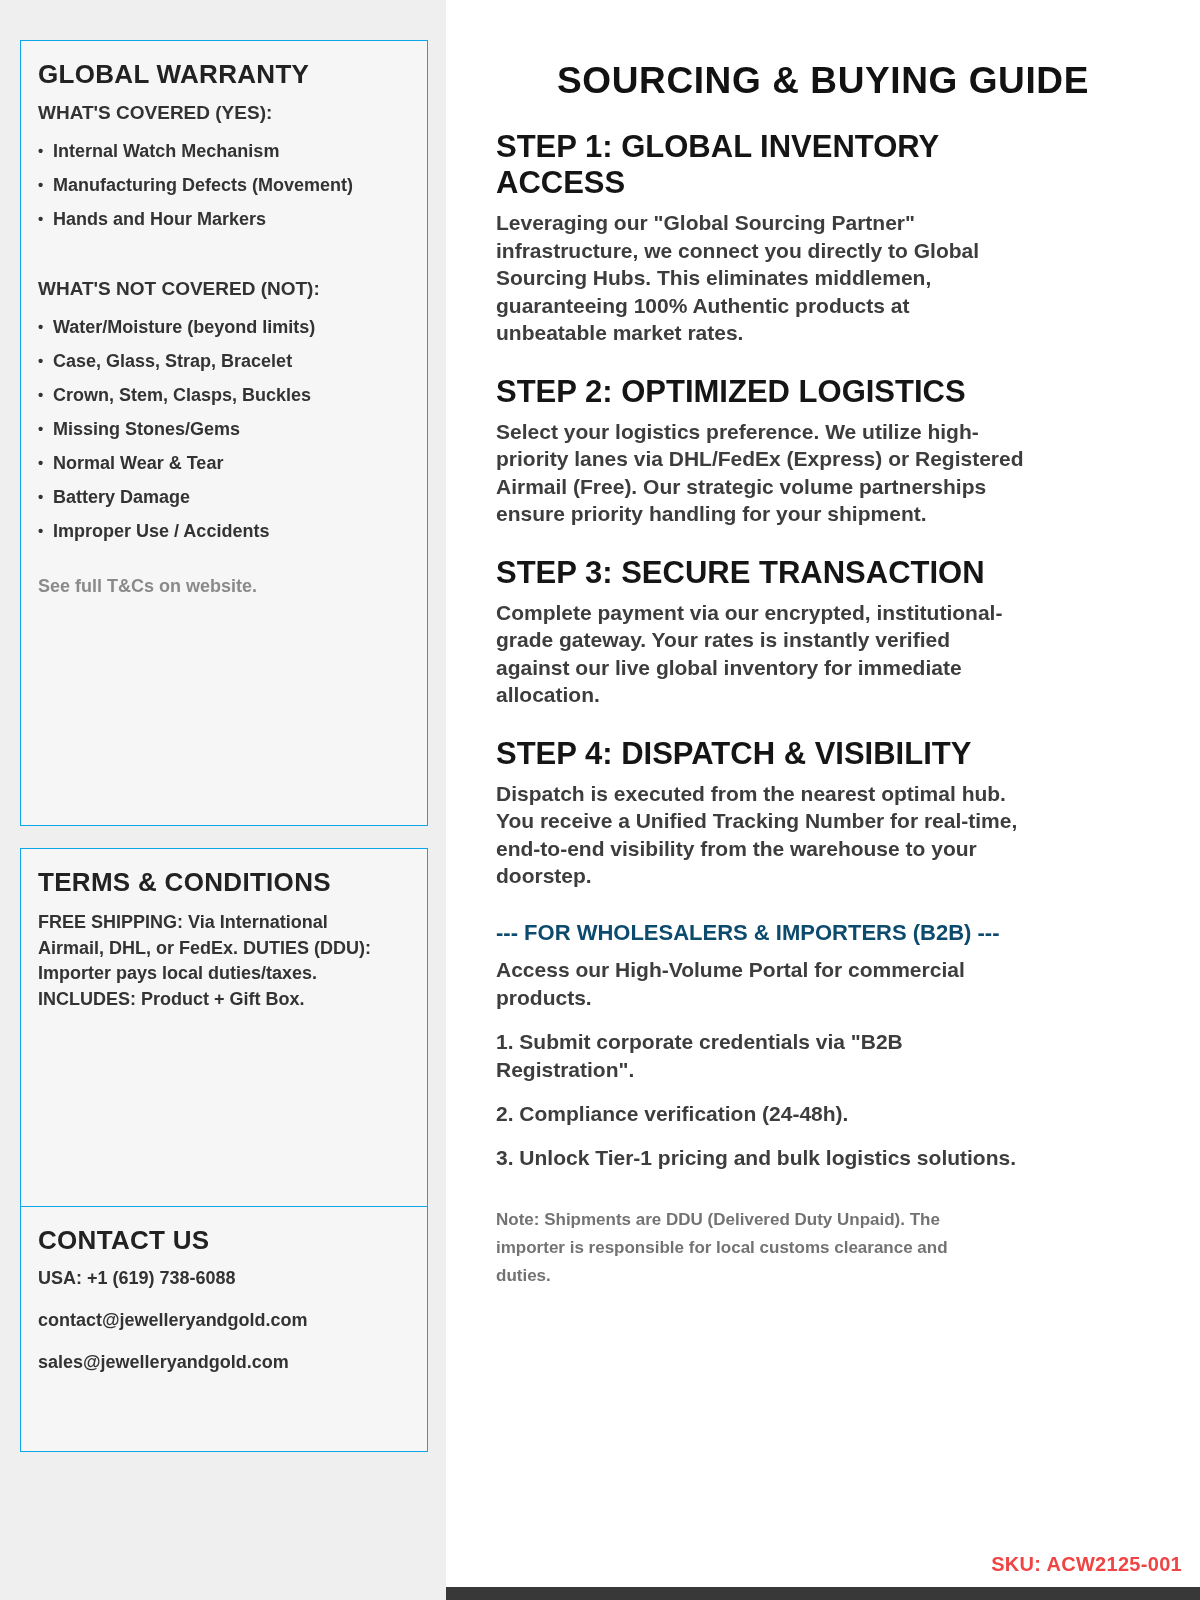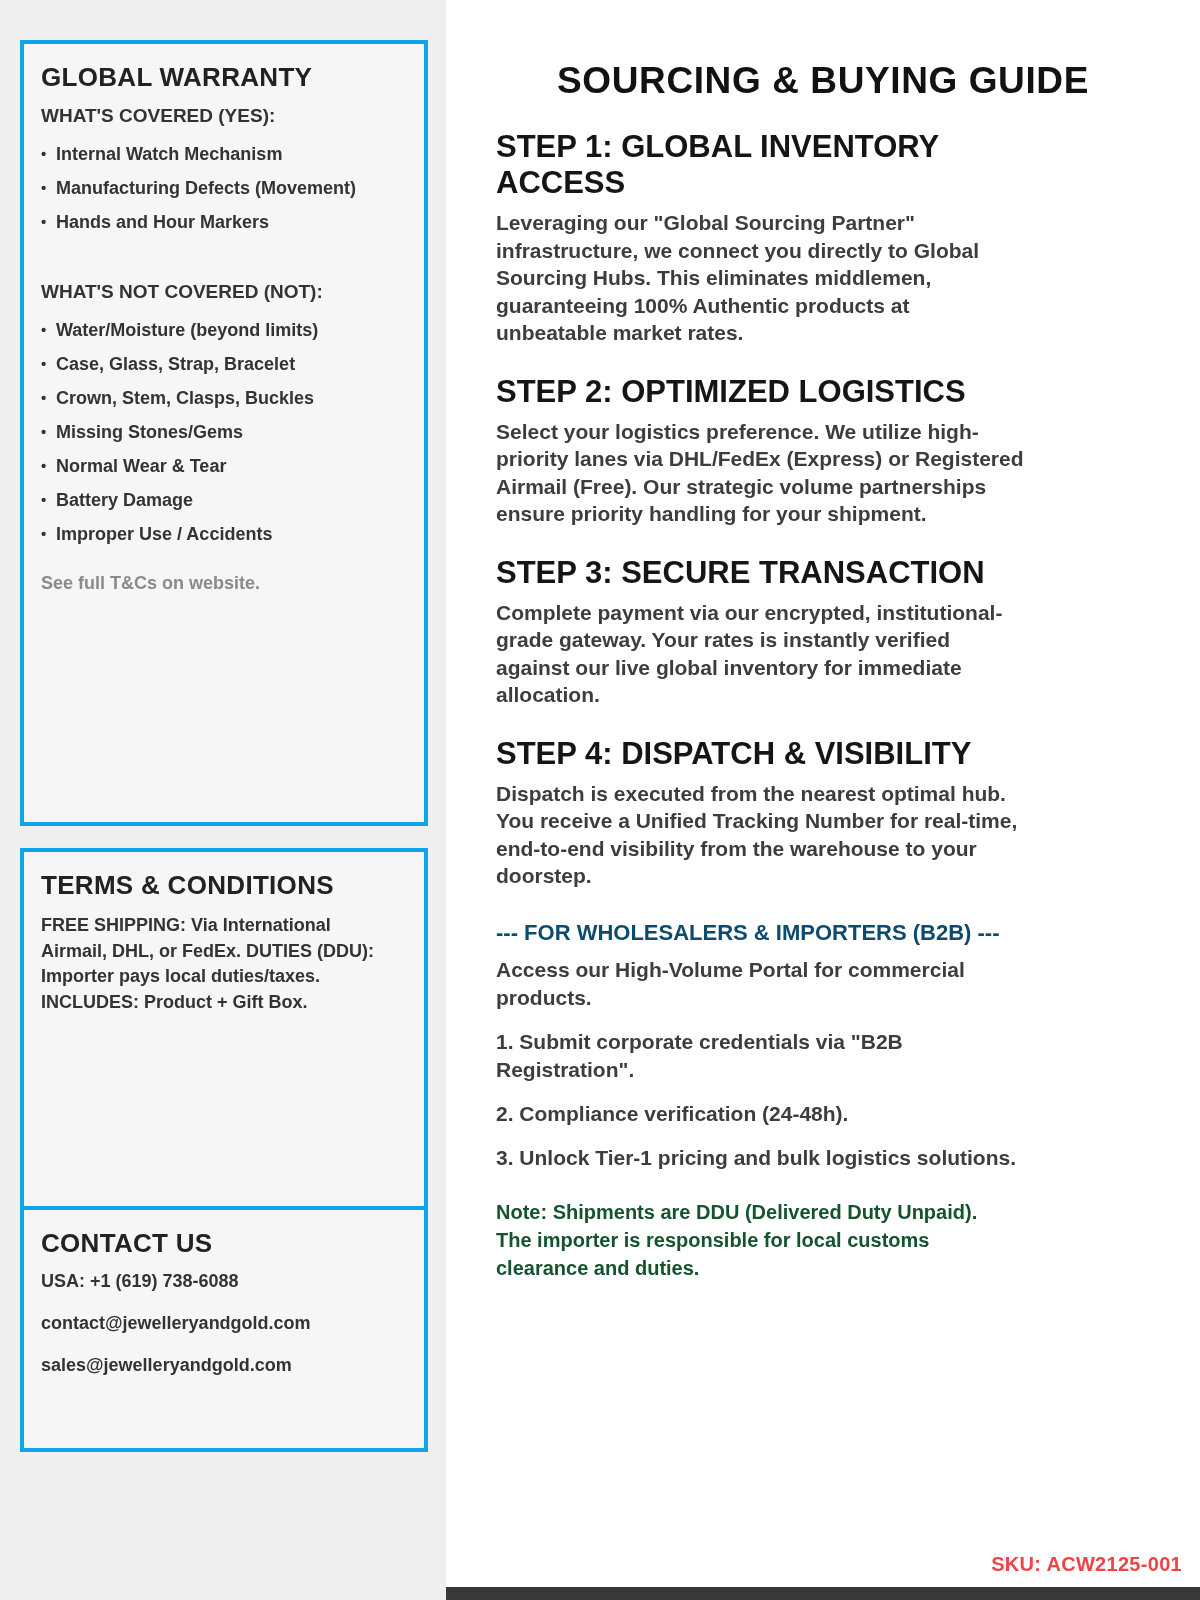--- a/index.html
+++ b/index.html
@@ -14,21 +14,21 @@
 
   
   .sidebar {
     position:absolute; left:0; top:0;
     width:446px; height:1600px;
     background:#efefef;
   }
   .box {
     position:absolute; left:20px; width:408px;
     background:#f6f6f6;
-    border:4px solid #0ea5e9;
+    border:1px solid #0ea5e9;
     padding:18px 17px;
     color:#333;
   }
   .box-warranty { top:40px;  height:786px; }
   .box-terms    { top:848px; height:416px; }
   .box-contact  { top:1206px; height:246px; }
 
   .box-title {
     font-size:26px; font-weight:700; color:#222;
     letter-spacing:0.3px; margin-bottom:12px;
@@ -41,21 +41,21 @@
   .box li {
     font-size:18px; font-weight:700; color:#333;
     line-height:34px; padding-left:15px; position:relative;
   }
   .box li::before {
     content:"•"; position:absolute; left:0; top:0;
     font-size:15px;
   }
   .gap-lg { height:36px; }
   .footnote {
-    margin-top:22px;
+    margin-top:28px;
     font-size:18px; font-weight:700; color:#8a8a8a;
   }
   .terms-body {
     font-size:18px; font-weight:700; color:#333;
     line-height:25.5px; width:352px;
   }
   .contact-line {
     font-size:18px; font-weight:700; color:#333;
     margin-bottom:21px;
   }
@@ -85,22 +85,22 @@
   }
   .b2b-heading {
     font-size:22px; font-weight:700; color:#0c4a6e;
     margin-top:30px; margin-bottom:10px;
   }
   .b2b-text {
     font-size:21px; font-weight:700; color:#3d3d3d;
     line-height:28px; margin-bottom:16px; width:530px;
   }
   .b2b-note {
-    font-size:20px; font-weight:700; color:#14532d;
-    line-height:28px; margin-top:26px; width:500px;
+    font-size:17px; font-weight:700; color:#737373;
+    line-height:28px; margin-top:34px; width:500px;
   }
   .sku {
     position:absolute; right:18px; bottom:24px;
     font-size:20px; font-weight:700; color:#ef4444;
     letter-spacing:0.3px;
   }
   .footer-bar {
     position:absolute; left:0; bottom:0;
     width:754px; height:13px; background:#383838;
   }

